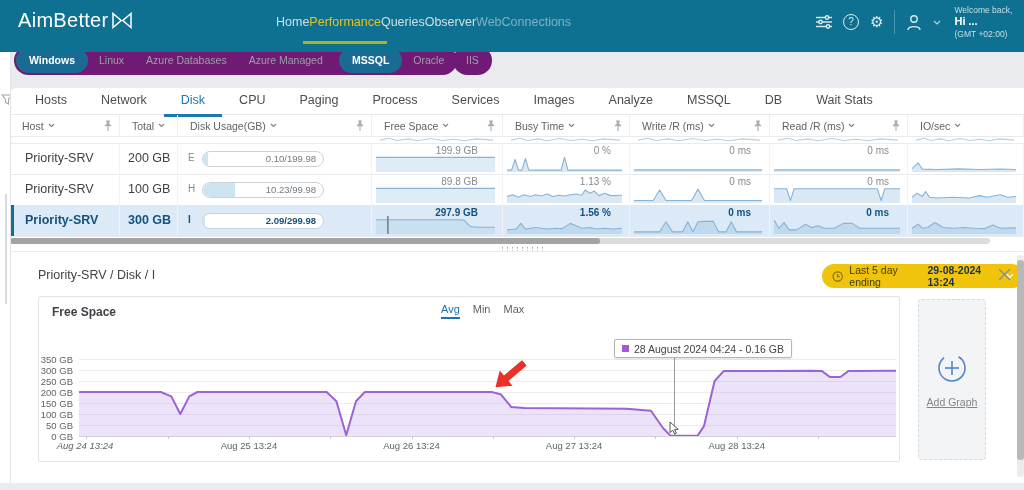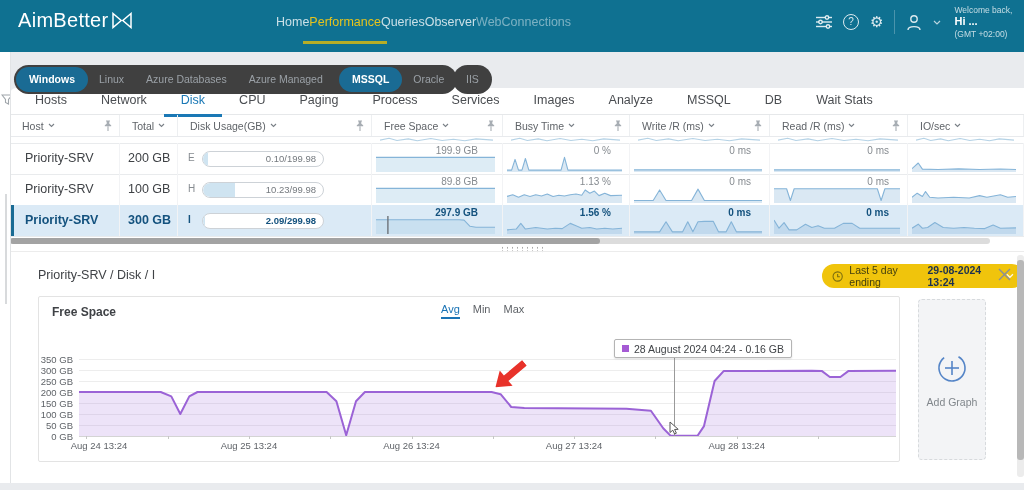--- a/index.html
+++ b/index.html
@@ -18,21 +18,21 @@
   .help-circle{width:14px;height:14px;border:1.3px solid rgba(255,255,255,.85);border-radius:50%;font-size:10px;line-height:14px;text-align:center;color:rgba(255,255,255,.85);}
   .gear{font-size:15px;}
   .vdiv{width:1px;height:24px;background:rgba(255,255,255,.25);}
   .welcome{margin-left:2px;line-height:1.25;}
   .welcome .w1,.welcome .w3{font-size:8.5px;color:rgba(255,255,255,.75);}
   .welcome .w2{font-size:11px;color:#fff;font-weight:bold;}
   
   .leftstrip{position:absolute;left:0;top:44px;width:10px;height:439px;background:#fff;border-right:1px solid #e2e4e6;z-index:5;overflow:hidden;}
   .lstripbar{position:absolute;left:5px;top:150px;width:2px;height:110px;background:#d8dadc;}
   
-  .pillgroup{position:absolute;top:65px;display:flex;align-items:flex-start;background:#404040;border-radius:15px;padding:2px;height:25px;z-index:6;}
+  .pillgroup{position:absolute;top:46px;display:flex;align-items:flex-start;background:#701a75;border-radius:15px;padding:2px;height:25px;z-index:6;}
   .pill{font-size:10.5px;color:#9aa0a6;padding:0 11px;height:25px;line-height:25px;border-radius:13px;cursor:pointer;white-space:nowrap;}
   .pill.on{background:#1a6b94;color:#fff;font-weight:bold;padding:0 13px;}
   
   .maincard{position:absolute;left:10px;top:88px;width:1014px;height:395px;background:#fff;border-radius:6px 0 0 0;z-index:4;}
   .tabsbar{position:absolute;left:0;top:0;width:100%;height:27px;display:flex;padding-left:8px;border-bottom:1px solid #e6e8ea;box-sizing:border-box;}
   .tab{height:26px;line-height:24px;padding:0 17px;font-size:12.5px;color:#4a4d51;cursor:pointer;white-space:nowrap;}
   .tab.active{color:#1a78b5;border-bottom:3px solid #1a78b5;}
   .colheader{position:absolute;left:0;top:27px;width:100%;height:21px;border-bottom:1px solid #e8eaed;}
   .hcell{position:absolute;top:0;height:21px;border-right:1px solid #edeff1;box-sizing:border-box;display:flex;align-items:center;gap:4px;font-size:10.5px;color:#5f6368;padding-left:12px;}
   .hcell .pin{position:absolute;right:6px;top:5px;}
@@ -79,21 +79,21 @@
   .xtick{position:absolute;width:1px;height:3px;background:#c6c6c6;top:139px;}
   .areaplot{position:absolute;left:40px;top:62px;width:817px;height:77px;}
   .crosshair{position:absolute;width:1px;top:58px;height:81px;background:#9a9a9a;}
   .cursorptr{position:absolute;}
   .tooltip{position:absolute;left:575px;top:42px;height:17px;background:#fff;border:1px solid #b4b4b4;border-radius:2px;display:flex;align-items:center;gap:5px;padding:0 7px;font-size:10.5px;color:#3f4246;box-shadow:0 1px 2px rgba(0,0,0,.12);white-space:nowrap;z-index:3;}
   .tt-sq{width:7px;height:7px;background:#a55ad4;}
   .redarrow{position:absolute;left:452px;top:68px;transform:rotate(140deg);}
   
   .addgraph{position:absolute;left:908px;top:211px;width:66px;height:159px;background:#f3f4f6;border:1px dashed #d7dadd;border-radius:4px;cursor:pointer;}
   .ag-icon{position:absolute;left:17px;top:52px;}
-  .ag-label{position:absolute;left:0;top:96px;width:100%;text-align:center;font-size:10.5px;color:#80868b;}
+  .ag-label{position:absolute;left:0;top:96px;width:100%;text-align:center;font-size:10.5px;color:#80868b;text-decoration:underline;}
   .leftfunnel{position:absolute;left:1px;top:50px;}
 </style>
 </head>
 <body>
 
 <div class="app">
 
   <div class="topbar">
     <div class="logo">
       <span>AimBetter</span>
@@ -507,21 +507,21 @@
           <div class="gridline" style="left: 40px; width: 817px; top: 95px;"></div>
           <div class="ylab" style="left: 0px; top: 90px;">200 GB</div>
           <div class="gridline" style="left: 40px; width: 817px; top: 106px;"></div>
           <div class="ylab" style="left: 0px; top: 101px;">150 GB</div>
           <div class="gridline" style="left: 40px; width: 817px; top: 117px;"></div>
           <div class="ylab" style="left: 0px; top: 112px;">100 GB</div>
           <div class="gridline" style="left: 40px; width: 817px; top: 128px;"></div>
           <div class="ylab" style="left: 0px; top: 123px;">50 GB</div>
           <div class="gridline zero" style="left: 40px; width: 817px; top: 139px;"></div>
           <div class="ylab" style="left: 0px; top: 134px;">0 GB</div>
-          <div class="xlab" style="left: 18px;">Aug 24 13:24</div>
+          <div class="xlab" style="left: 4px; font-style: italic;">Aug 24 13:24</div>
           <div class="xtick" style="left: 47.353px;"></div>
           <div class="xtick" style="left: 128.644px;"></div>
           <div class="xlab" style="left: 167.936px;">Aug 25 13:24</div>
           <div class="xtick" style="left: 209.936px;"></div>
           <div class="xtick" style="left: 291.227px;"></div>
           <div class="xlab" style="left: 330.519px;">Aug 26 13:24</div>
           <div class="xtick" style="left: 372.519px;"></div>
           <div class="xtick" style="left: 453.81px;"></div>
           <div class="xlab" style="left: 493.102px;">Aug 27 13:24</div>
           <div class="xtick" style="left: 535.102px;"></div>

